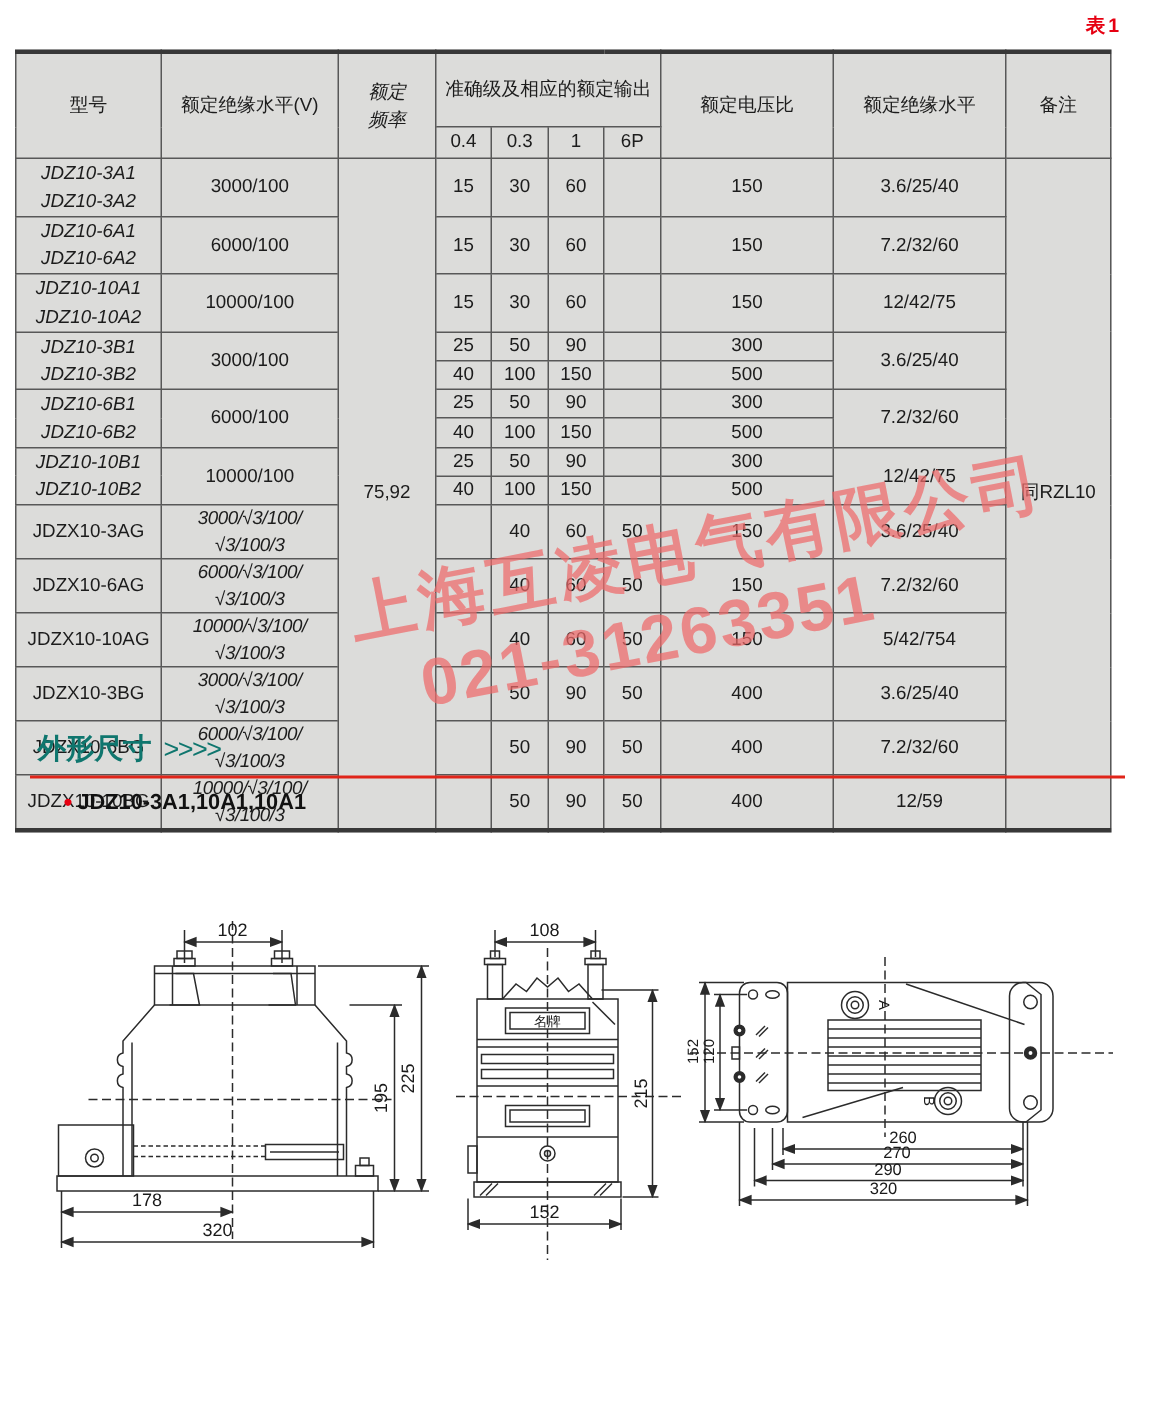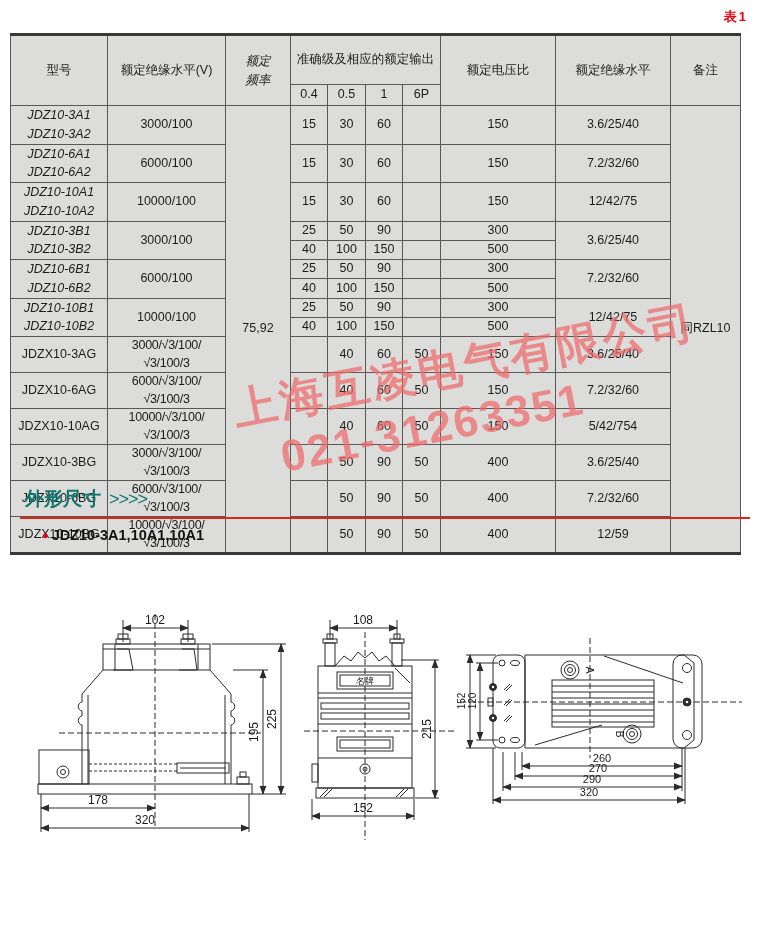--- a/index.html
+++ b/index.html
@@ -14,21 +14,21 @@
     border-top:3px solid #383838;border-bottom:3px solid #383838;
   }
   .spec td,.spec th{
     border:1px solid #585858;text-align:center;vertical-align:middle;
     font-size:12.5px;font-weight:normal;color:#1c1c1c;padding:0 2px;line-height:1.4;
   }
   .spec th{font-size:12.5px;}
   .hr1{height:50px}.hr2{height:21px}
   .h-a{height:38px}.h-b{height:19px}.h-x{height:21px}
   .ln{display:block;line-height:1.5;font-style:italic;}
-  .rx{font-size:11px;letter-spacing:-0.3px;}
+  .rx{font-size:11px;letter-spacing:-0.3px;font-style:italic;}
   .sec-title{position:absolute;left:25px;top:486px;color:#0f766e;font-size:19px;font-weight:bold;}
   .sec-title .arrows{font-weight:normal;font-size:18px;margin-left:8px;letter-spacing:-1px;}
   .redline{position:absolute;left:20px;top:517px;width:730px;height:0;border-top:2px solid #e0251a;}
   .bullet-line{position:absolute;left:42px;top:527px;font-size:14.5px;font-weight:bold;color:#111;}
   .bullet-line .dot{color:#e60012;font-size:11px;margin-right:3px;vertical-align:1px;}
   .wm{
     position:absolute;left:228px;top:382px;transform:rotate(-11deg);transform-origin:0 0;
     color:rgba(238,106,106,0.72);font-weight:bold;pointer-events:none;z-index:5;white-space:nowrap;
   }
   .wm .l1{font-size:44px;letter-spacing:3px;}
@@ -64,21 +64,21 @@
           <span class="ln">额定</span>
           <span class="ln">频率</span>
         </th>
       <th colspan="4">准确级及相应的额定输出</th>
       <th rowspan="2">额定电压比</th>
       <th rowspan="2">额定绝缘水平</th>
       <th rowspan="2">备注</th>
     </tr>
     <tr class="hr2">
       <th>0.4</th>
-      <th>0.5</th>
+      <th>0.3</th>
       <th>1</th>
       <th>6P</th>
     </tr>
   </thead>
   <tbody>
     <tr class="h-a">
       <td>
           <span class="ln">JDZ10-3A1</span>
           <span class="ln">JDZ10-3A2</span>
         </td>

